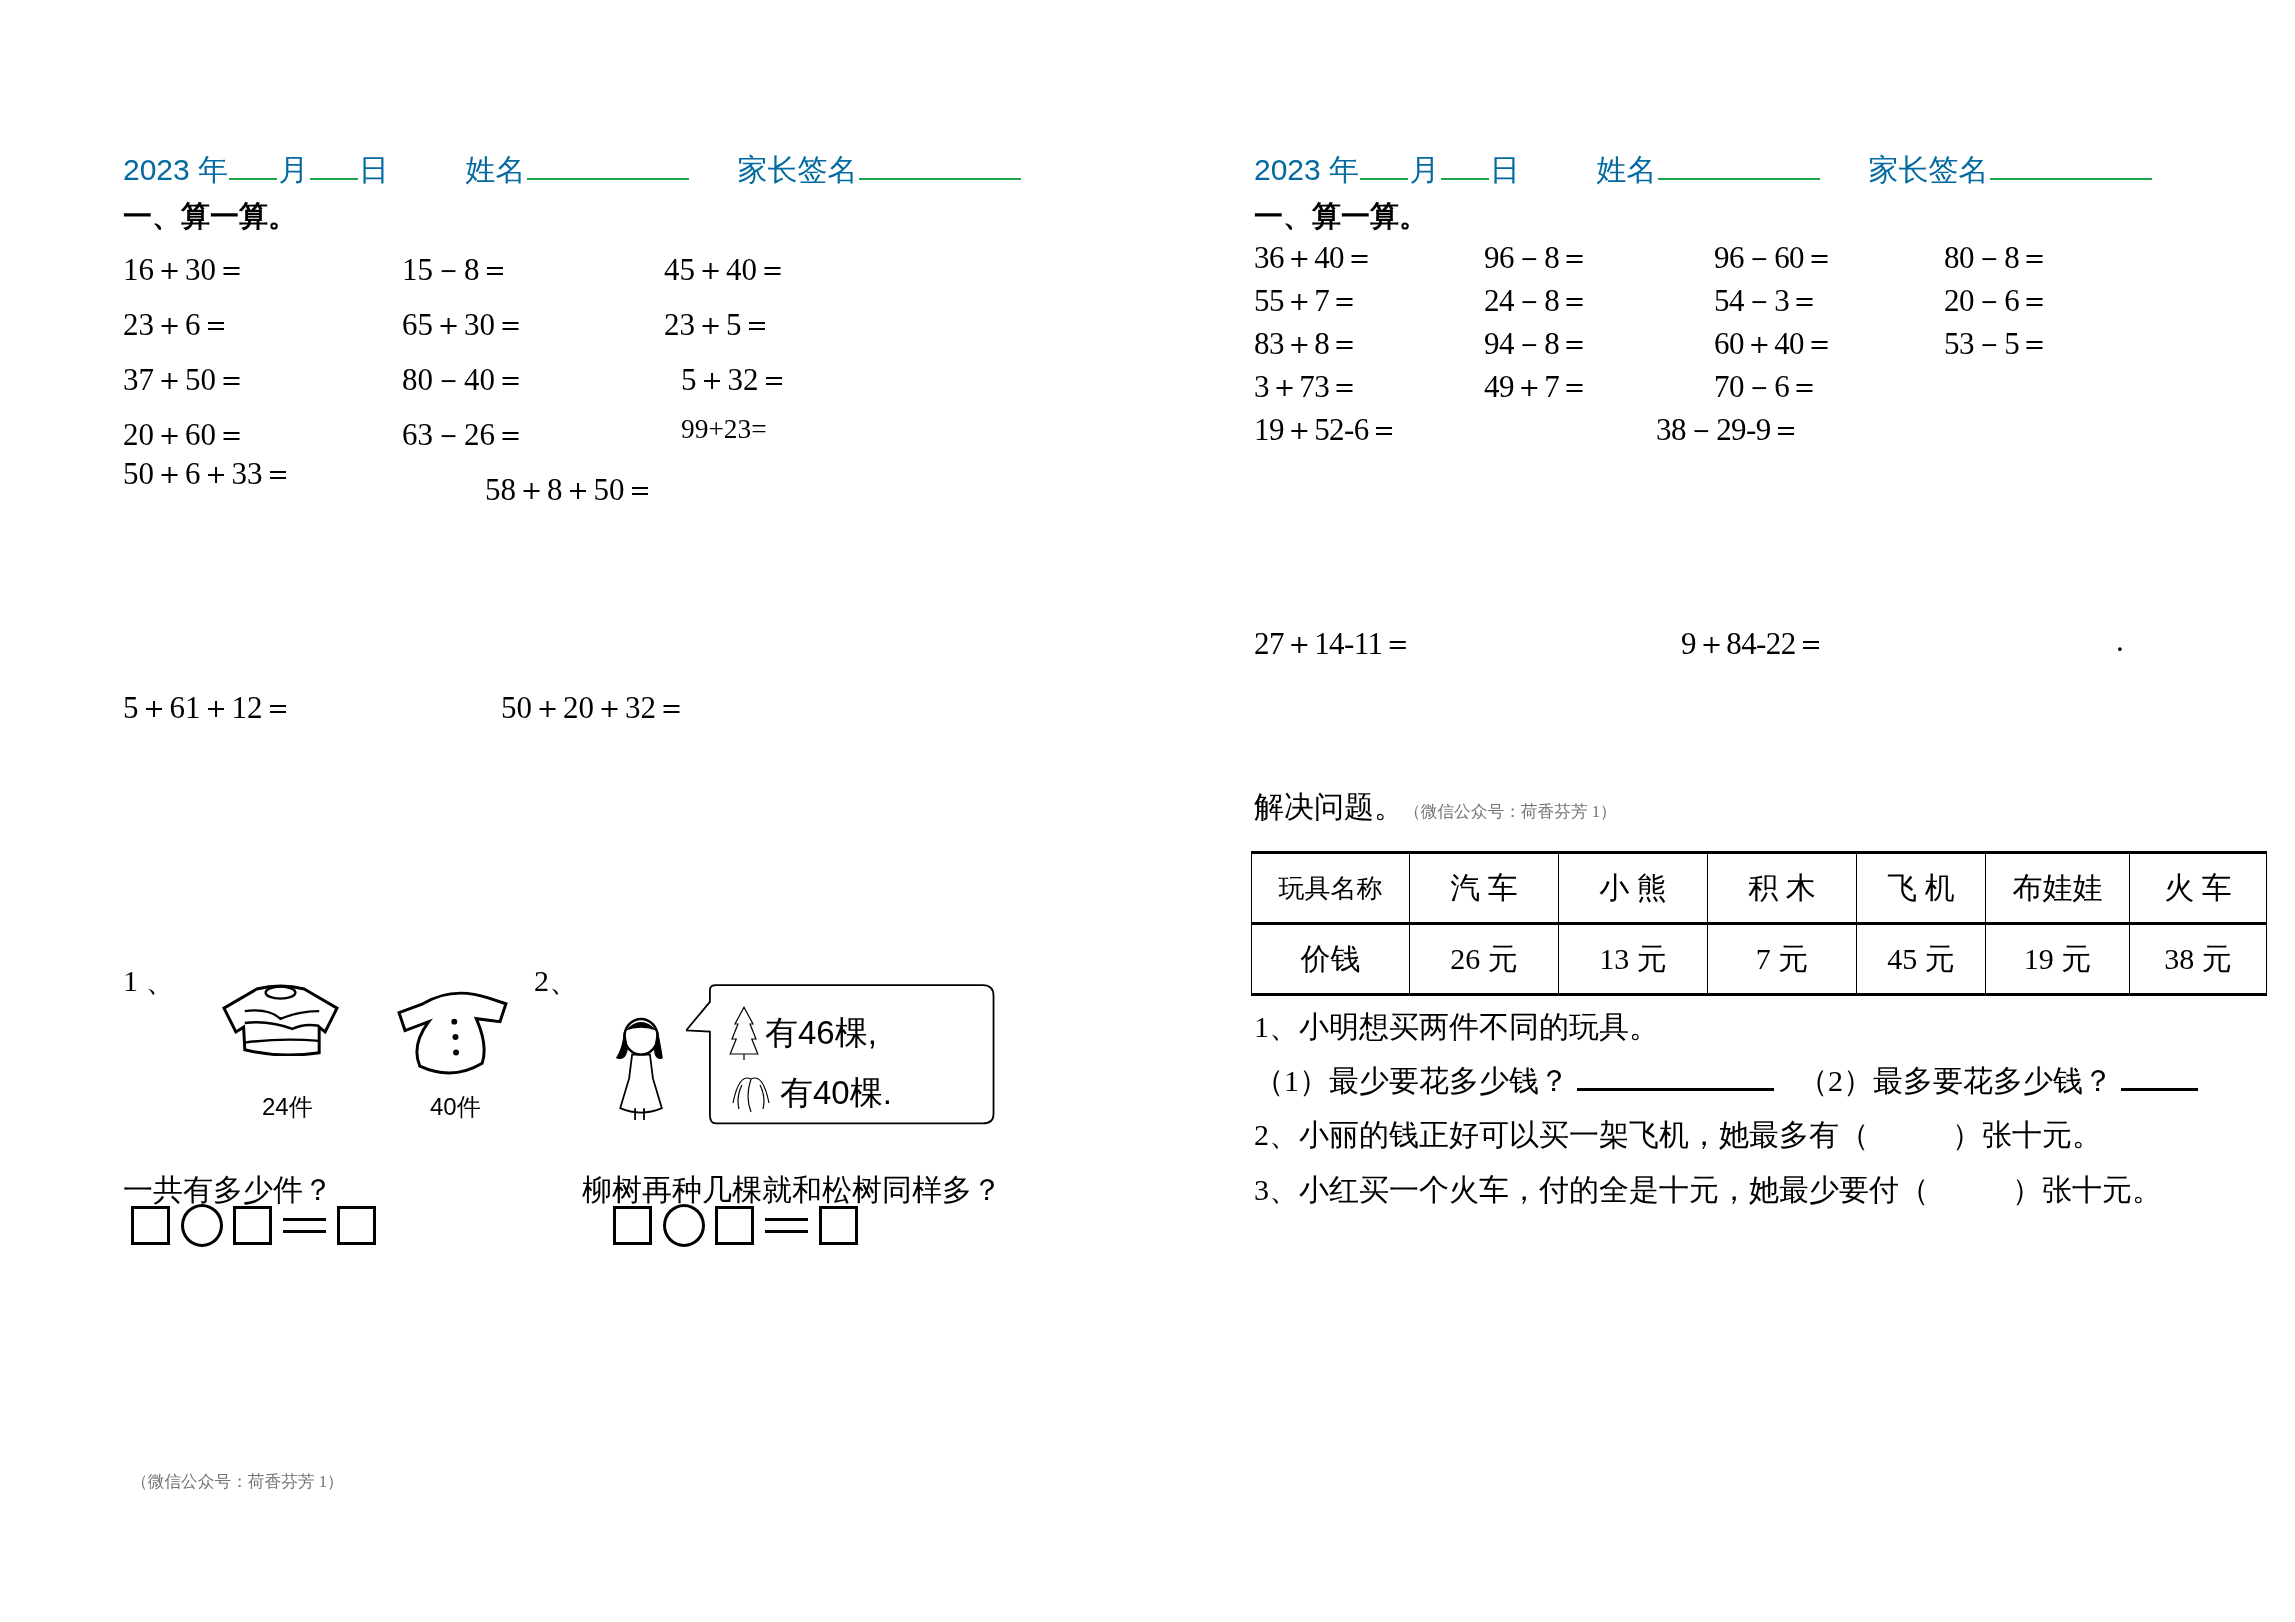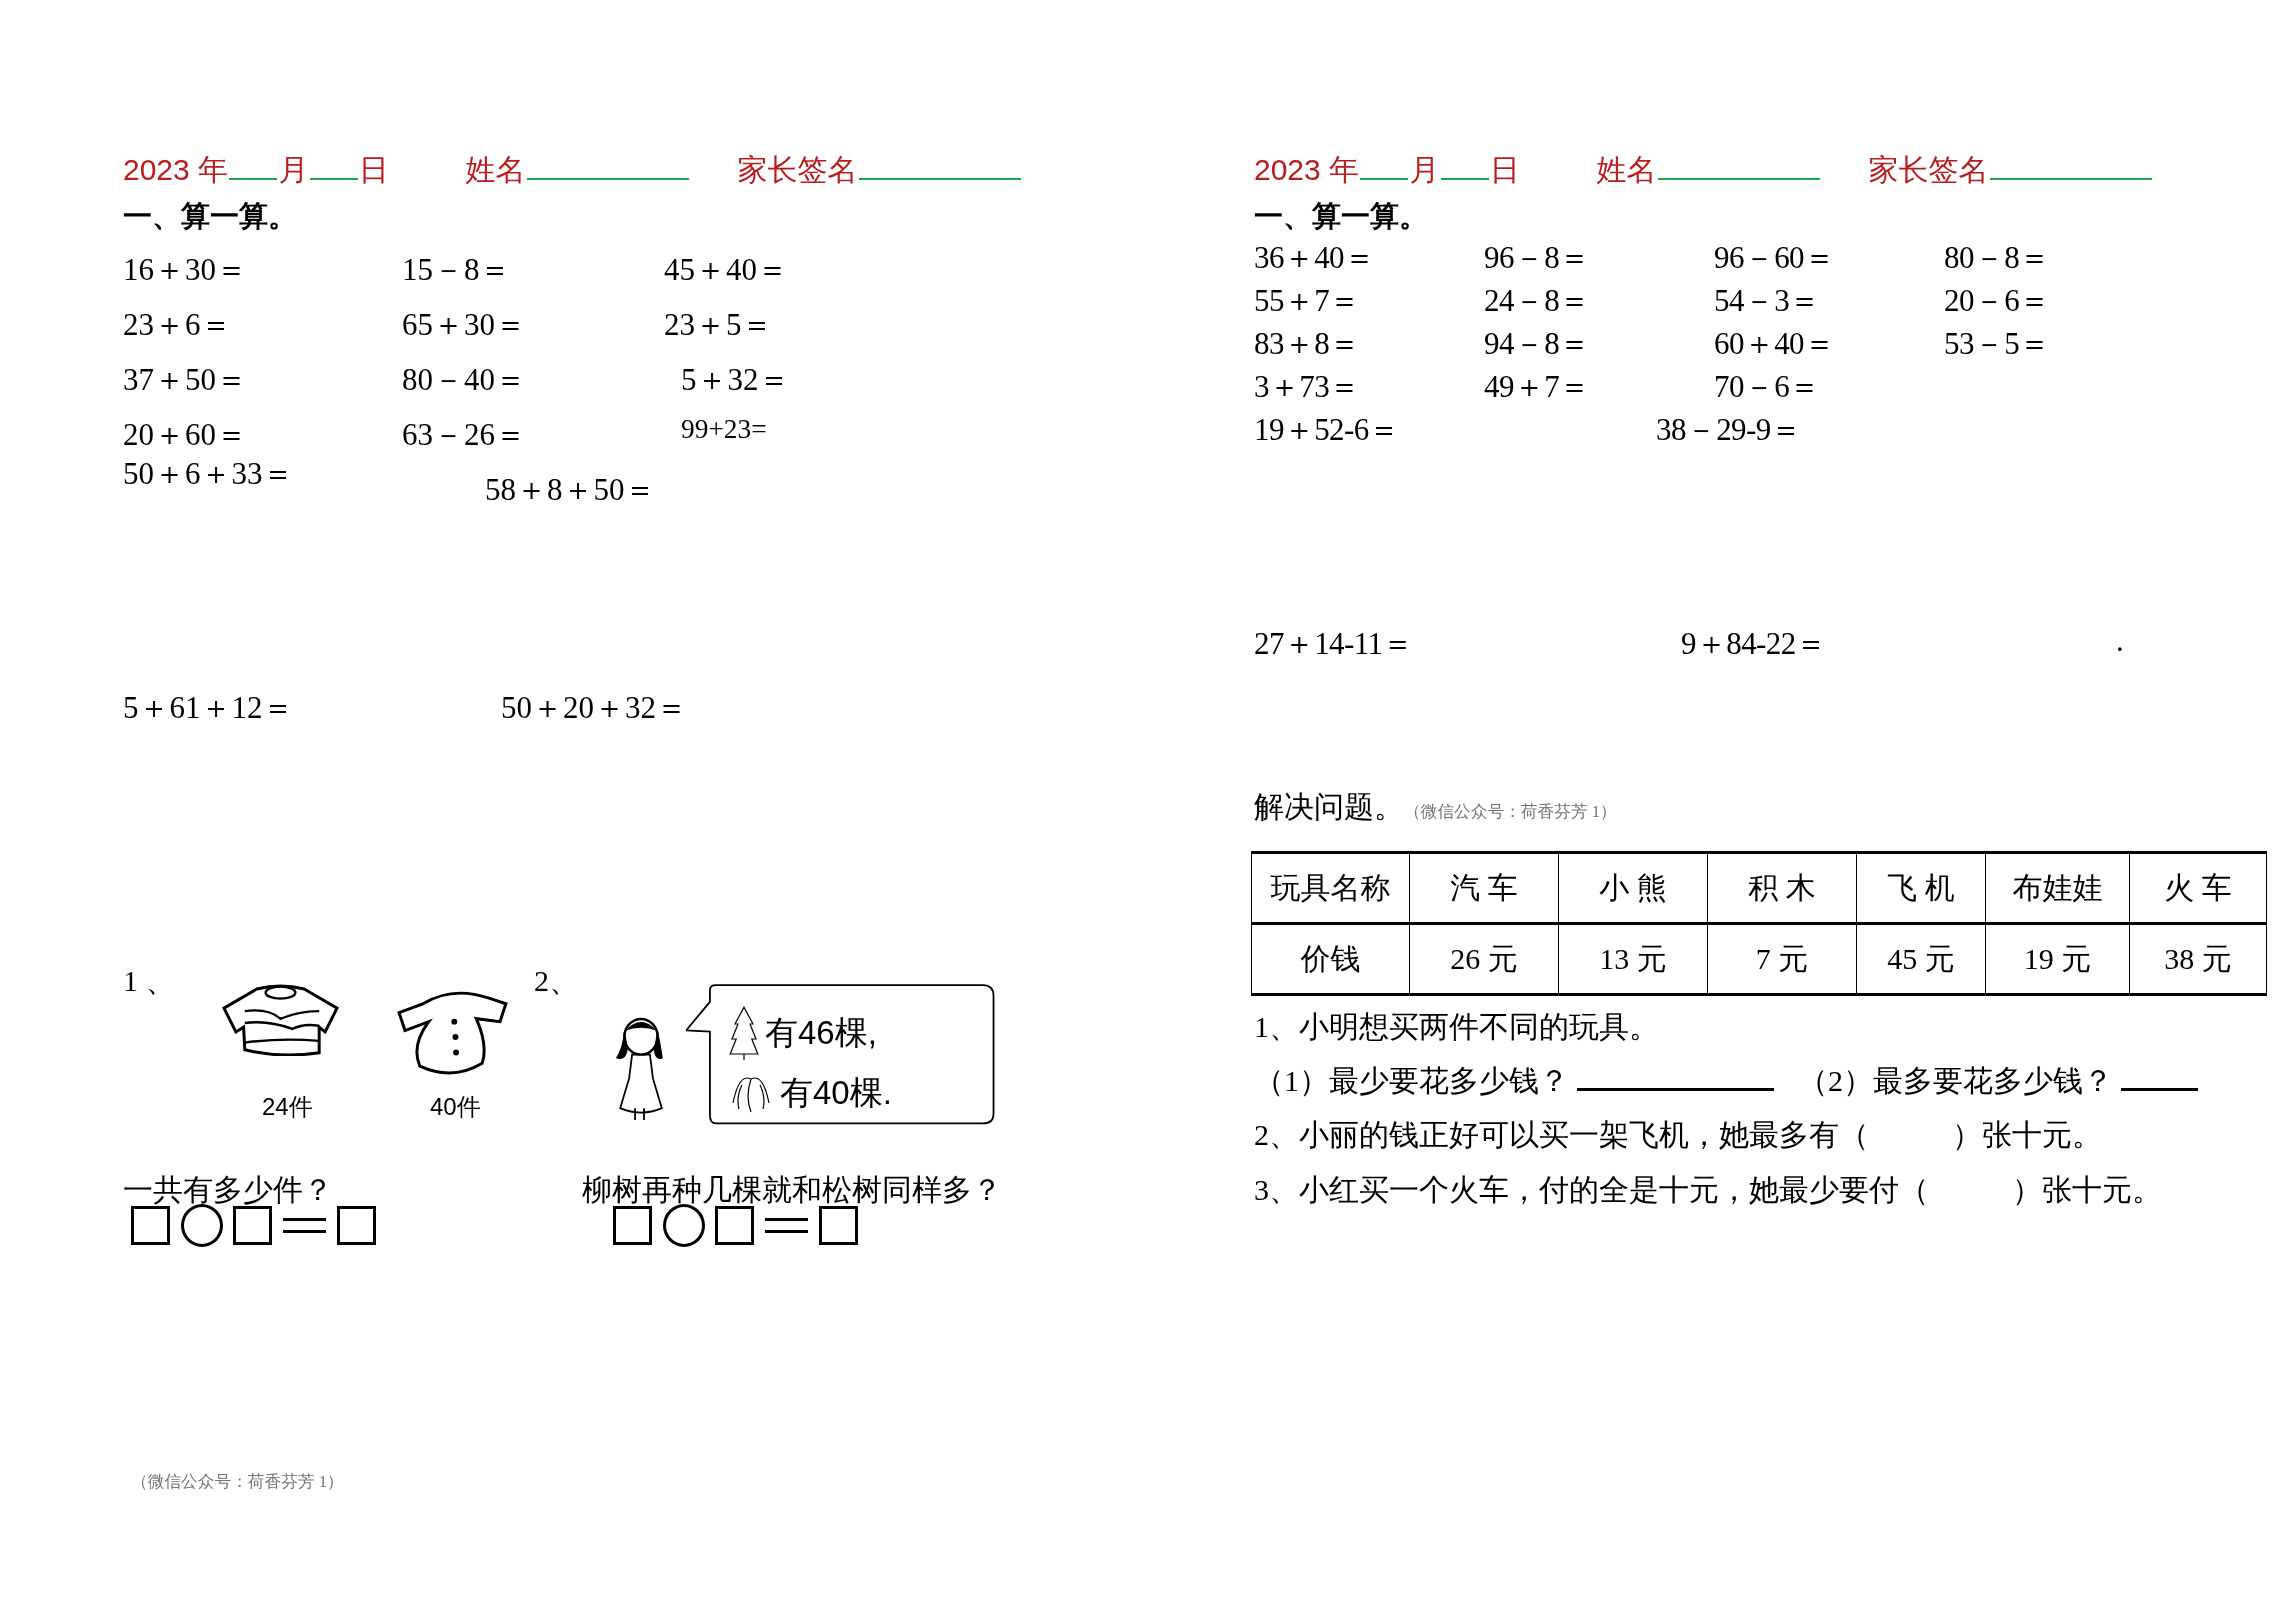--- a/index.html
+++ b/index.html
@@ -1,34 +1,34 @@
 <!DOCTYPE html>
 <html style="font-size:9.5px"><head>
 <meta charset="utf-8">
 <style>
   html, body { margin: 0; padding: 0; background: #ffffff; }
   body { width: 2295px; height: 1623px; position: relative; overflow: hidden;
          font-family: "Liberation Serif", "DejaVu Serif", serif; color: #000; }
   .abs { position: absolute; white-space: nowrap; }
-  .green { color: #b91c1c; font-family: "Liberation Sans", "DejaVu Sans", sans-serif; font-size: 30px; }
+  .green { color: #0369a1; font-family: "Liberation Sans", "DejaVu Sans", sans-serif; font-size: 30px; }
   .green .blank { display: inline-block; border-bottom: 2.4px solid #1aa54b; height: 24px; vertical-align: baseline; margin: 0 1.2px; }
   .section-title { font-family: "DejaVu Sans", "Liberation Sans", sans-serif; font-weight: bold; font-size: 29px; }
   .eq { font-size: 31px; }
   .eq-r { font-size: 31px; letter-spacing: -0.6px; }
   .watermark { color: #737373; font-size: 16.7px; }
   .q { font-size: 30px; }
   .boxes { display: flex; align-items: center; gap: 10.7px; }
   .sq { width: 39px; height: 39px; border: 3px solid #000; box-sizing: border-box; }
   .circ { width: 42px; height: 43px; border: 3px solid #000; border-radius: 50%; box-sizing: border-box; }
   .equals { width: 43px; height: 15.5px; border-top: 3.6px solid #000; border-bottom: 3.6px solid #000; box-sizing: border-box; }
   table.toys { border-collapse: collapse; position: absolute; left: 1251px; top: 851px; }
   table.toys td { border: 1.2px solid #000; text-align: center; font-size: 30px; height: 68px; padding: 0; }
   table.toys { border-top: 3px solid #000; border-bottom: 3px solid #000; }
   table.toys tr:first-child td { border-bottom: 3px solid #000; }
-  table.toys td.hdr { font-size: 30px; }
+  table.toys td.hdr { font-size: 26px; }
   .blank-line { display: inline-block; border-bottom: 3px solid #000; vertical-align: baseline; height: 6px; }
   .paren-gap { display: inline-block; width: 83px; }
 </style>
 </head>
 <body>
 
 <div class="abs green" style="left:123px; top:150px;">
   <span>2023 年</span><span class="blank" style="width:48px;"></span><span>月</span><span class="blank" style="width:48px;"></span><span>日</span>
   <span style="display:inline-block;width:60px;"></span>
   <span>姓名</span><span class="blank" style="width:162px;"></span>

